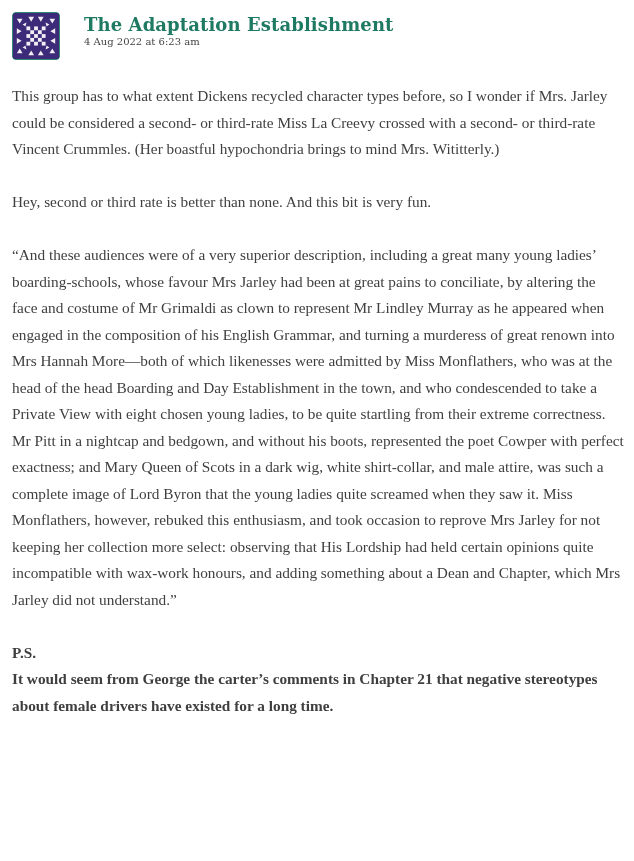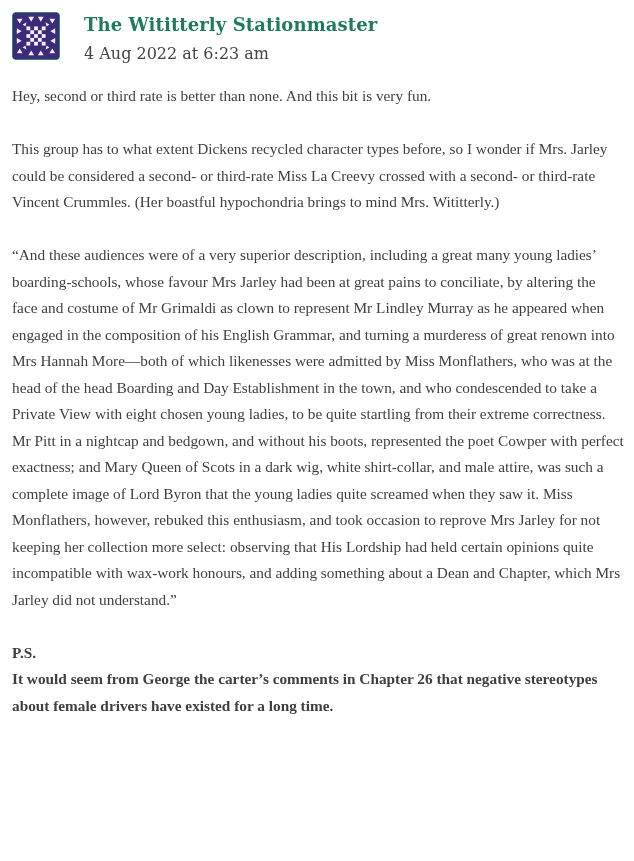--- a/index.html
+++ b/index.html
@@ -46,23 +46,23 @@
     font-weight: bold;
     font-size: 18px;
     color: #1f7a63;
     letter-spacing: 0.1px;
     text-decoration: none;
     white-space: nowrap;
   }
   .timestamp {
     position: absolute;
     left: 84px;
-    top: 44px;
+    top: 36px;
     font-family: "DejaVu Serif", serif;
-    font-size: 16px;
+    font-size: 10px;
     color: #444444;
     text-decoration: none;
     white-space: nowrap;
   }
   .comment-body {
     position: absolute;
     left: 12px;
     top: 83px;
     width: 612px;
     font-size: 15.3px;
@@ -110,24 +110,24 @@
           <polygon points="4,26 4,32 9,29"></polygon>
           <polygon points="44,16 44,22 39,19"></polygon>
           <polygon points="44,26 44,32 39,29"></polygon>
           <polygon points="10,12 14,10 13,14"></polygon>
           <polygon points="38,12 34,10 35,14"></polygon>
           <polygon points="10,36 14,38 13,34"></polygon>
           <polygon points="38,36 34,38 35,34"></polygon>
         </g>
       </svg>
     </div>
-    <a class="author">The Wititterly Stationmaster</a>
+    <a class="author">The Adaptation Establishment</a>
     <a class="timestamp">4 Aug 2022 at 6:23 am</a>
   </div>
 
   <div class="comment-body">
+    <p>This group has to what extent Dickens recycled character types before, so I wonder if Mrs. Jarley could be considered a second- or third-rate Miss La Creevy crossed with a second- or third-rate Vincent Crummles. (Her boastful hypochondria brings to mind Mrs. Wititterly.)</p>
     <p>Hey, second or third rate is better than none. And this bit is very fun.</p>
-    <p>This group has to what extent Dickens recycled character types before, so I wonder if Mrs. Jarley could be considered a second- or third-rate Miss La Creevy crossed with a second- or third-rate Vincent Crummles. (Her boastful hypochondria brings to mind Mrs. Wititterly.)</p>
     <p>“And these audiences were of a very superior description, including a great many young ladies’ boarding-schools, whose favour Mrs Jarley had been at great pains to conciliate, by altering the face and costume of Mr Grimaldi as clown to represent Mr Lindley Murray as he appeared when engaged in the composition of his English Grammar, and turning a murderess of great renown into Mrs Hannah More—both of which likenesses were admitted by Miss Monflathers, who was at the head of the head Boarding and Day Establishment in the town, and who condescended to take a Private View with eight chosen young ladies, to be quite startling from their extreme correctness. Mr Pitt in a nightcap and bedgown, and without his boots, represented the poet Cowper with perfect exactness; and Mary Queen of Scots in a dark wig, white shirt-collar, and male attire, was such a complete image of Lord Byron that the young ladies quite screamed when they saw it. Miss Monflathers, however, rebuked this enthusiasm, and took occasion to reprove Mrs Jarley for not keeping her collection more select: observing that His Lordship had held certain opinions quite incompatible with wax-work honours, and adding something about a Dean and Chapter, which Mrs Jarley did not understand.”</p>
     <p class="tight">P.S.</p>
-    <p class="tight">It would seem from George the carter’s comments in Chapter 26 that negative stereotypes about female drivers have existed for a long time.</p>
+    <p class="tight">It would seem from George the carter’s comments in Chapter 21 that negative stereotypes about female drivers have existed for a long time.</p>
   </div>
 </div>
 
 </body></html>

